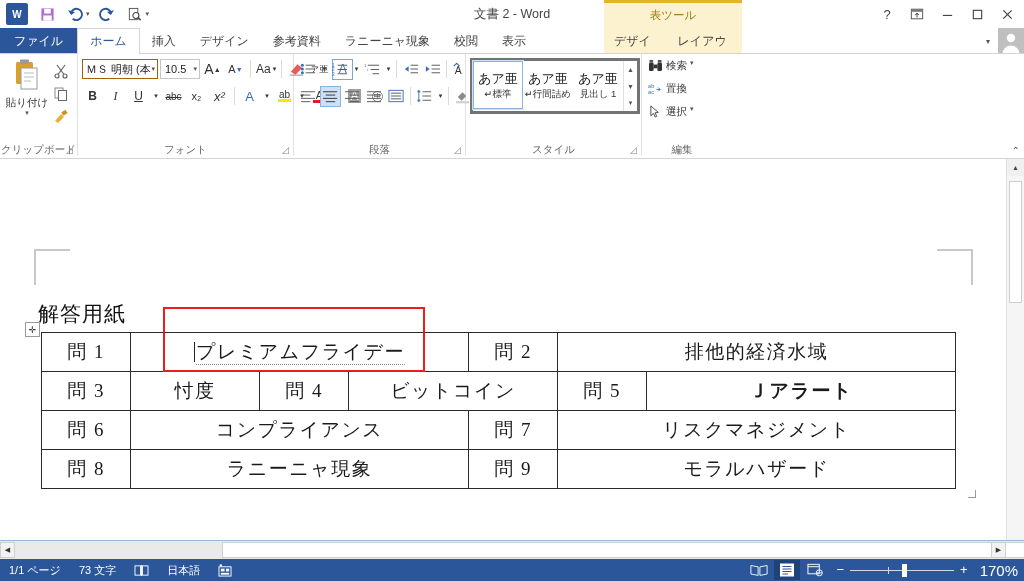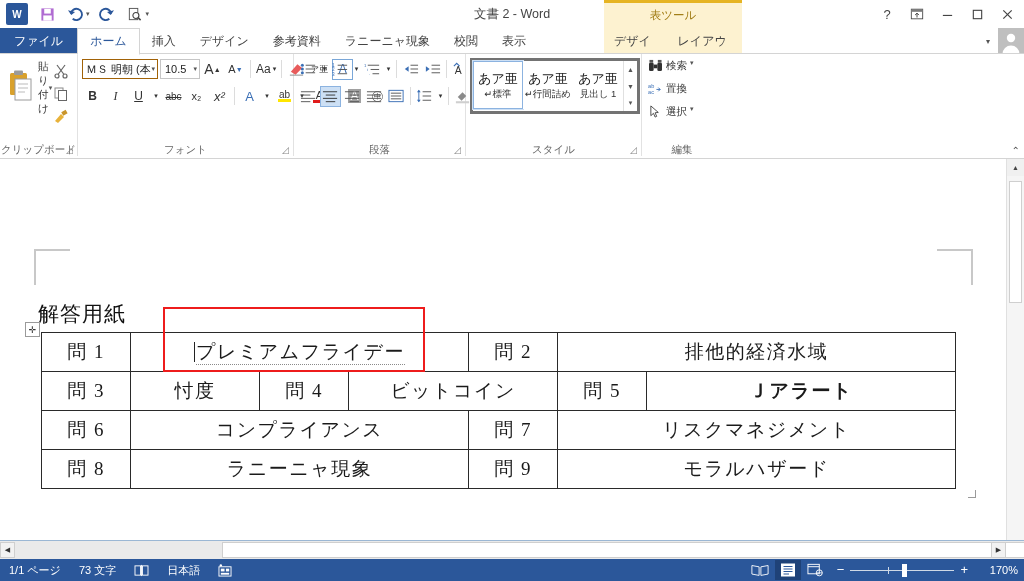--- a/index.html
+++ b/index.html
@@ -47,21 +47,21 @@
   .ribbon{flex:0 0 104px;height:104px;background:#fff;border-bottom:1px solid #d4d4d4;
     border-top:1px solid #d4d4d4;margin-top:-1px;display:flex;position:relative;}
   .group{height:102px;box-sizing:border-box;border-right:1px solid #e2e2e2;position:relative;
     display:flex;flex-direction:column;}
   .gbody{flex:1;display:flex;align-items:flex-start;padding:3px 4px 0 4px;}
   .glabel{height:14px;line-height:14px;text-align:center;font-size:10.5px;color:#666;position:relative;}
   .glabel .dlg{position:absolute;right:4px;top:1px;font-size:9px;color:#888;}
 
   
   .g-clip{width:78px;}
-  .paste{width:46px;display:flex;flex-direction:row;align-items:center;padding-top:2px;}
+  .paste{width:46px;display:flex;flex-direction:column;align-items:center;padding-top:2px;}
   .paste-icon{width:34px;height:36px;position:relative;}
   .paste-label{font-size:10.5px;color:#333;margin-top:1px;}
   .paste-caret{font-size:7px;color:#555;line-height:6px;}
   .clip-mini{display:flex;flex-direction:column;gap:3px;padding-top:4px;}
   .mini{width:22px;height:20px;display:flex;align-items:center;justify-content:center;font-size:12px;color:#555;}
 
   
   .g-font{width:216px;}
   .fontrow{display:flex;align-items:center;gap:2px;height:24px;margin-bottom:3px;}
   .fontname{width:76px;height:20px;border:1px solid #a16207;background:#fff;font-size:11px;
@@ -142,21 +142,21 @@
     font-size:11px;position:relative;}
   .st-item{padding:0 9px;white-space:nowrap;display:flex;align-items:center;gap:4px;}
   .st-right{position:absolute;right:6px;top:0;height:22px;display:flex;align-items:center;gap:2px;}
   .viewbtn{width:26px;height:20px;display:flex;align-items:center;justify-content:center;font-size:12px;color:#fff;}
   .viewbtn.sel{background:#1f4278;}
   .zoomwrap{display:flex;align-items:center;gap:6px;margin-left:6px;}
   .zsign{font-size:13px;line-height:10px;}
   .ztrack{width:104px;height:1px;background:#cfd9e6;position:relative;}
   .zthumb{position:absolute;left:52px;top:-6px;width:5px;height:13px;background:#fff;}
   .ztick{position:absolute;left:38px;top:-3px;width:1px;height:7px;background:#cfd9e6;}
-  .zlabel{font-size:11px;margin-left:6px;min-width:38px;text-align:right;}
+  .zlabel{font-size:15px;margin-left:6px;min-width:38px;text-align:right;}
 </style>
 </head>
 <body>
 
 <div class="app">
 
   <div class="titlebar">
     <div class="qat">
       <div class="wordlogo">
         <span>W</span>

